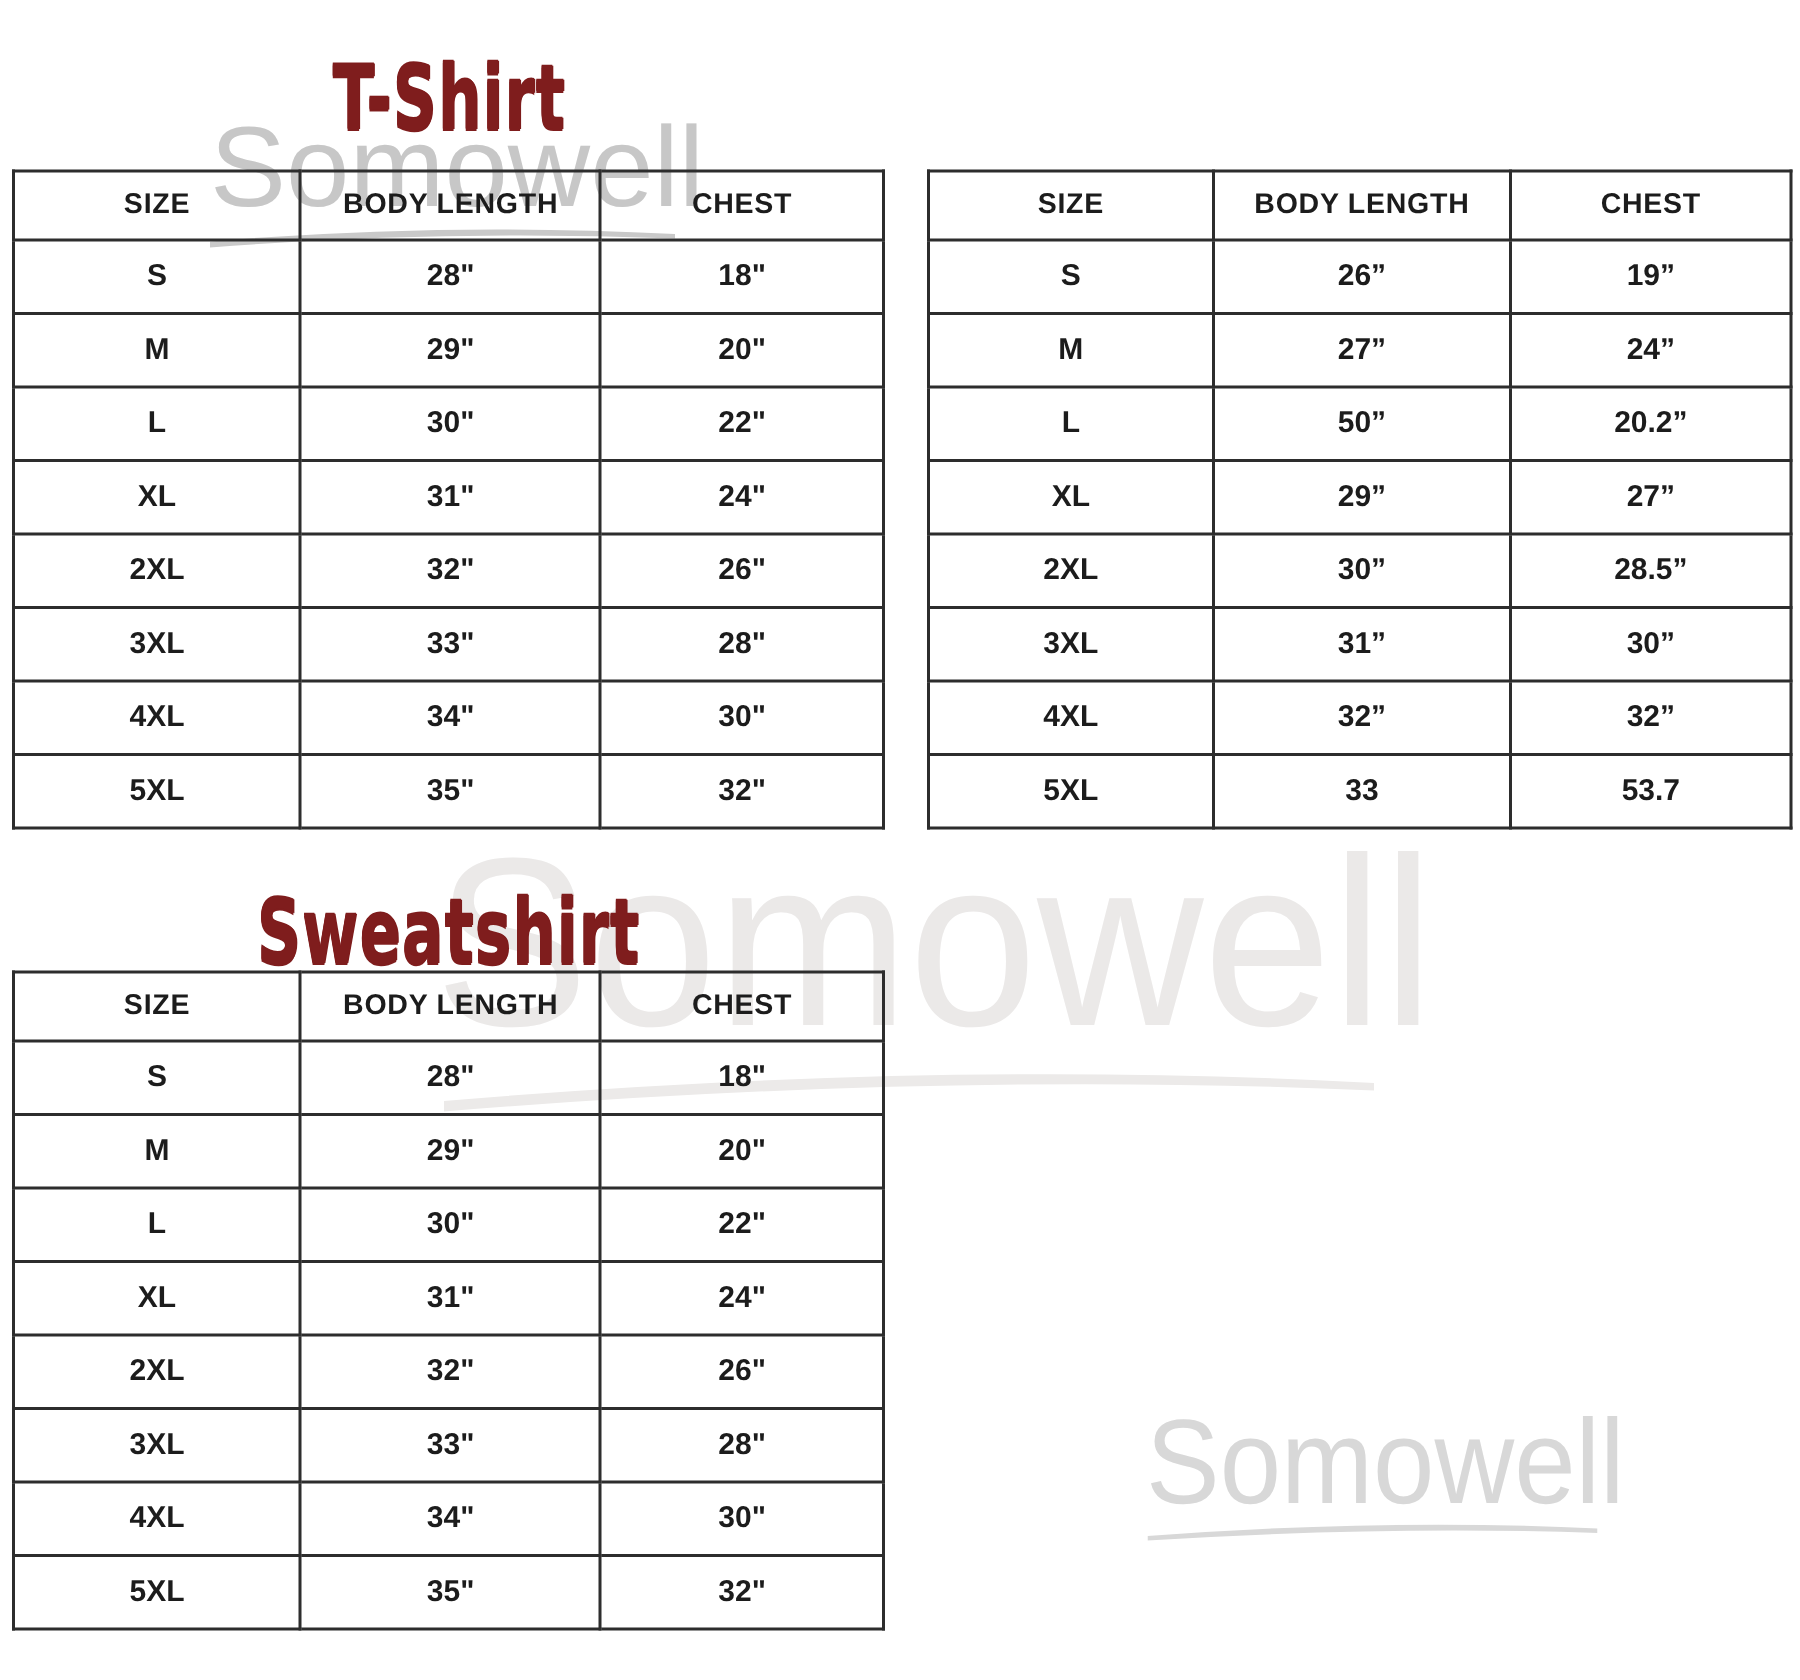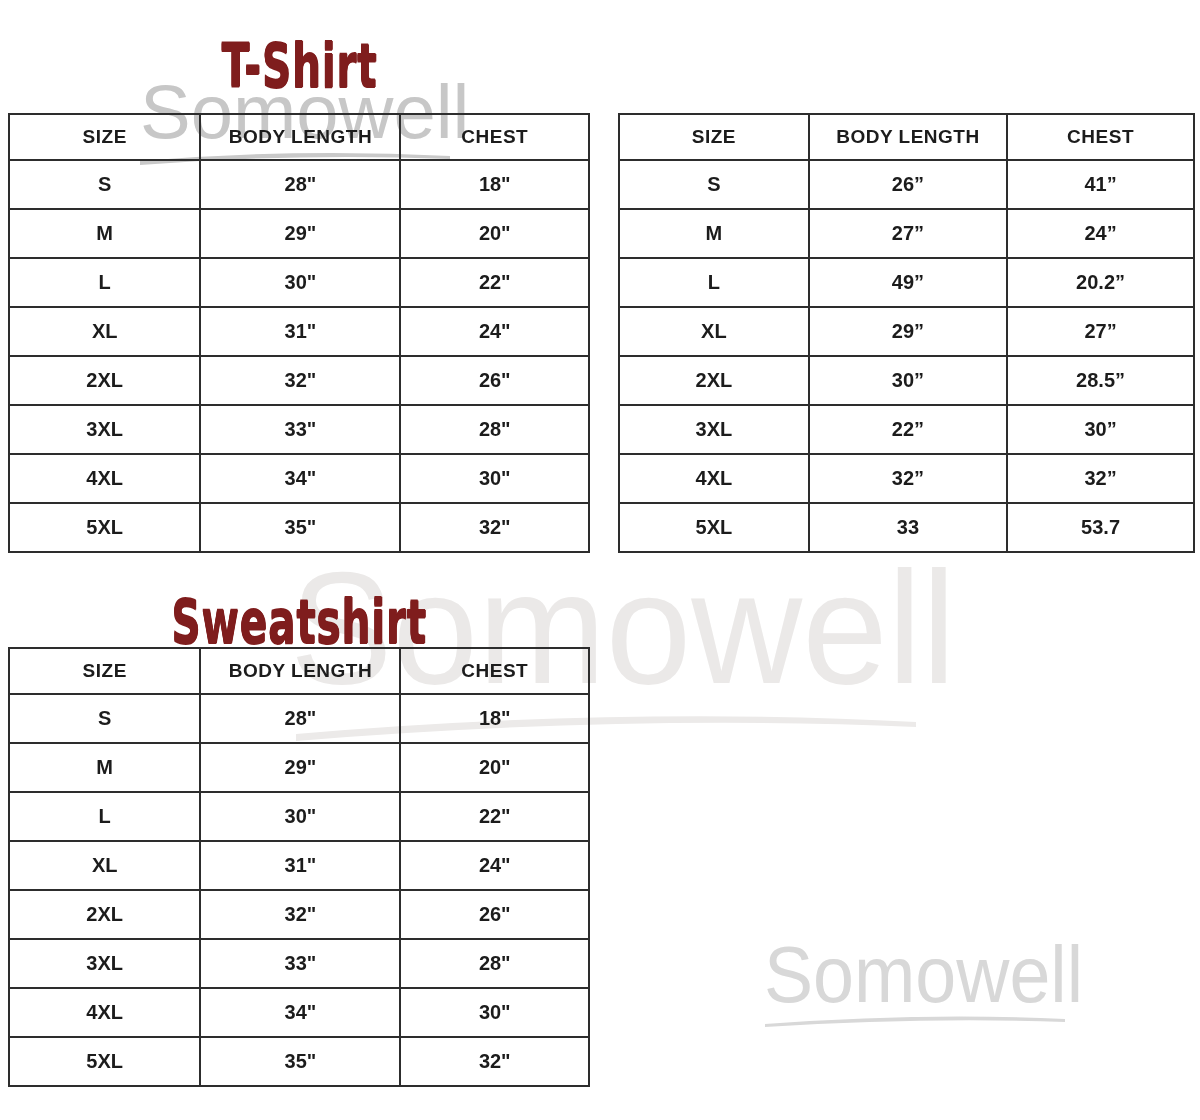--- a/index.html
+++ b/index.html
@@ -148,45 +148,45 @@
       <tr>
           <th>SIZE</th>
           <th>BODY LENGTH</th>
           <th>CHEST</th>
         </tr>
     </thead>
     <tbody>
         <tr>
           <td>S</td>
           <td>26”</td>
-          <td>41”</td>
+          <td>19”</td>
         </tr>
         <tr>
           <td>M</td>
           <td>27”</td>
           <td>24”</td>
         </tr>
         <tr>
           <td>L</td>
-          <td>49”</td>
+          <td>50”</td>
           <td>20.2”</td>
         </tr>
         <tr>
           <td>XL</td>
           <td>29”</td>
           <td>27”</td>
         </tr>
         <tr>
           <td>2XL</td>
           <td>30”</td>
           <td>28.5”</td>
         </tr>
         <tr>
           <td>3XL</td>
-          <td>22”</td>
+          <td>31”</td>
           <td>30”</td>
         </tr>
         <tr>
           <td>4XL</td>
           <td>32”</td>
           <td>32”</td>
         </tr>
         <tr>
           <td>5XL</td>
           <td>33</td>

